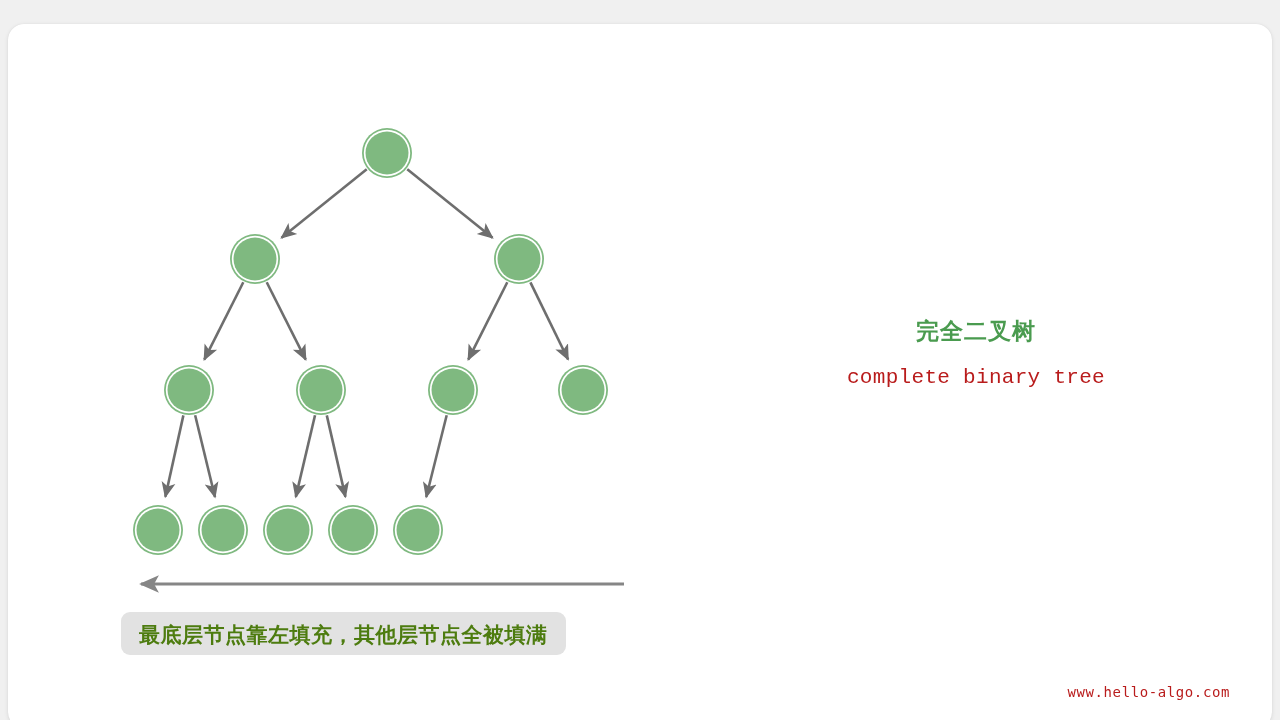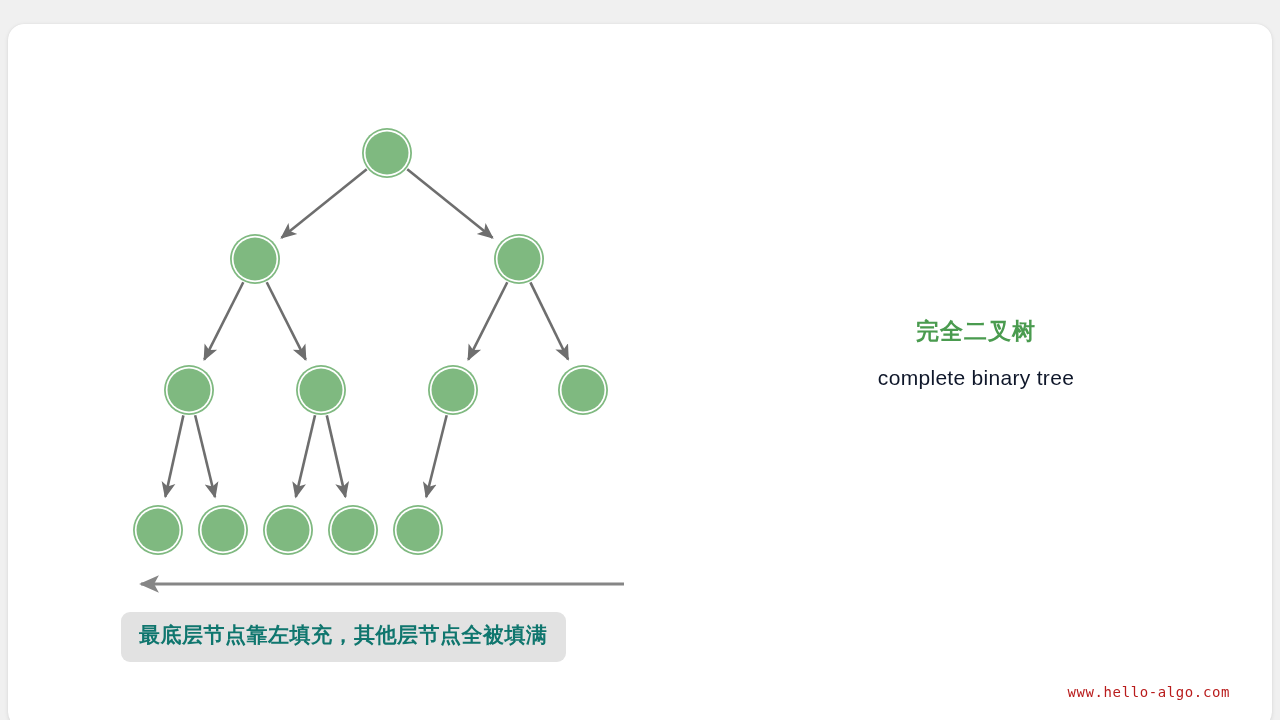--- a/index.html
+++ b/index.html
@@ -47,37 +47,37 @@
   .legend-title {
     color: #4a9b4f;
     font-size: 23px;
     font-weight: bold;
     font-family: "Liberation Sans", "DejaVu Sans", sans-serif;
     letter-spacing: 1px;
     line-height: 30px;
   }
   .legend-subtitle {
     margin-top: 18px;
-    color: #0f172a;
+    color: #b91c1c;
     font-size: 21px;
-    font-family: Liberation Sans, sans-serif;
+    font-family: Liberation Mono, monospace;
     letter-spacing: 0.3px;
     line-height: 28px;
   }
   .caption-wrap {
     position: absolute;
     left: 113px;
     top: 588px;
   }
   .caption-pill {
     display: inline-block;
     background: #e2e2e2;
     border-radius: 9px;
-    padding: 9px 18px 13px 18px;
-    color: #0f766e;
+    padding: 9px 18px 6px 18px;
+    color: #4d7c0f;
     font-size: 21px;
     font-weight: bold;
     font-family: "Liberation Sans", "DejaVu Sans", sans-serif;
     letter-spacing: 0.5px;
     white-space: nowrap;
   }
   .watermark {
     position: absolute;
     right: 42px;
     bottom: 28px;

